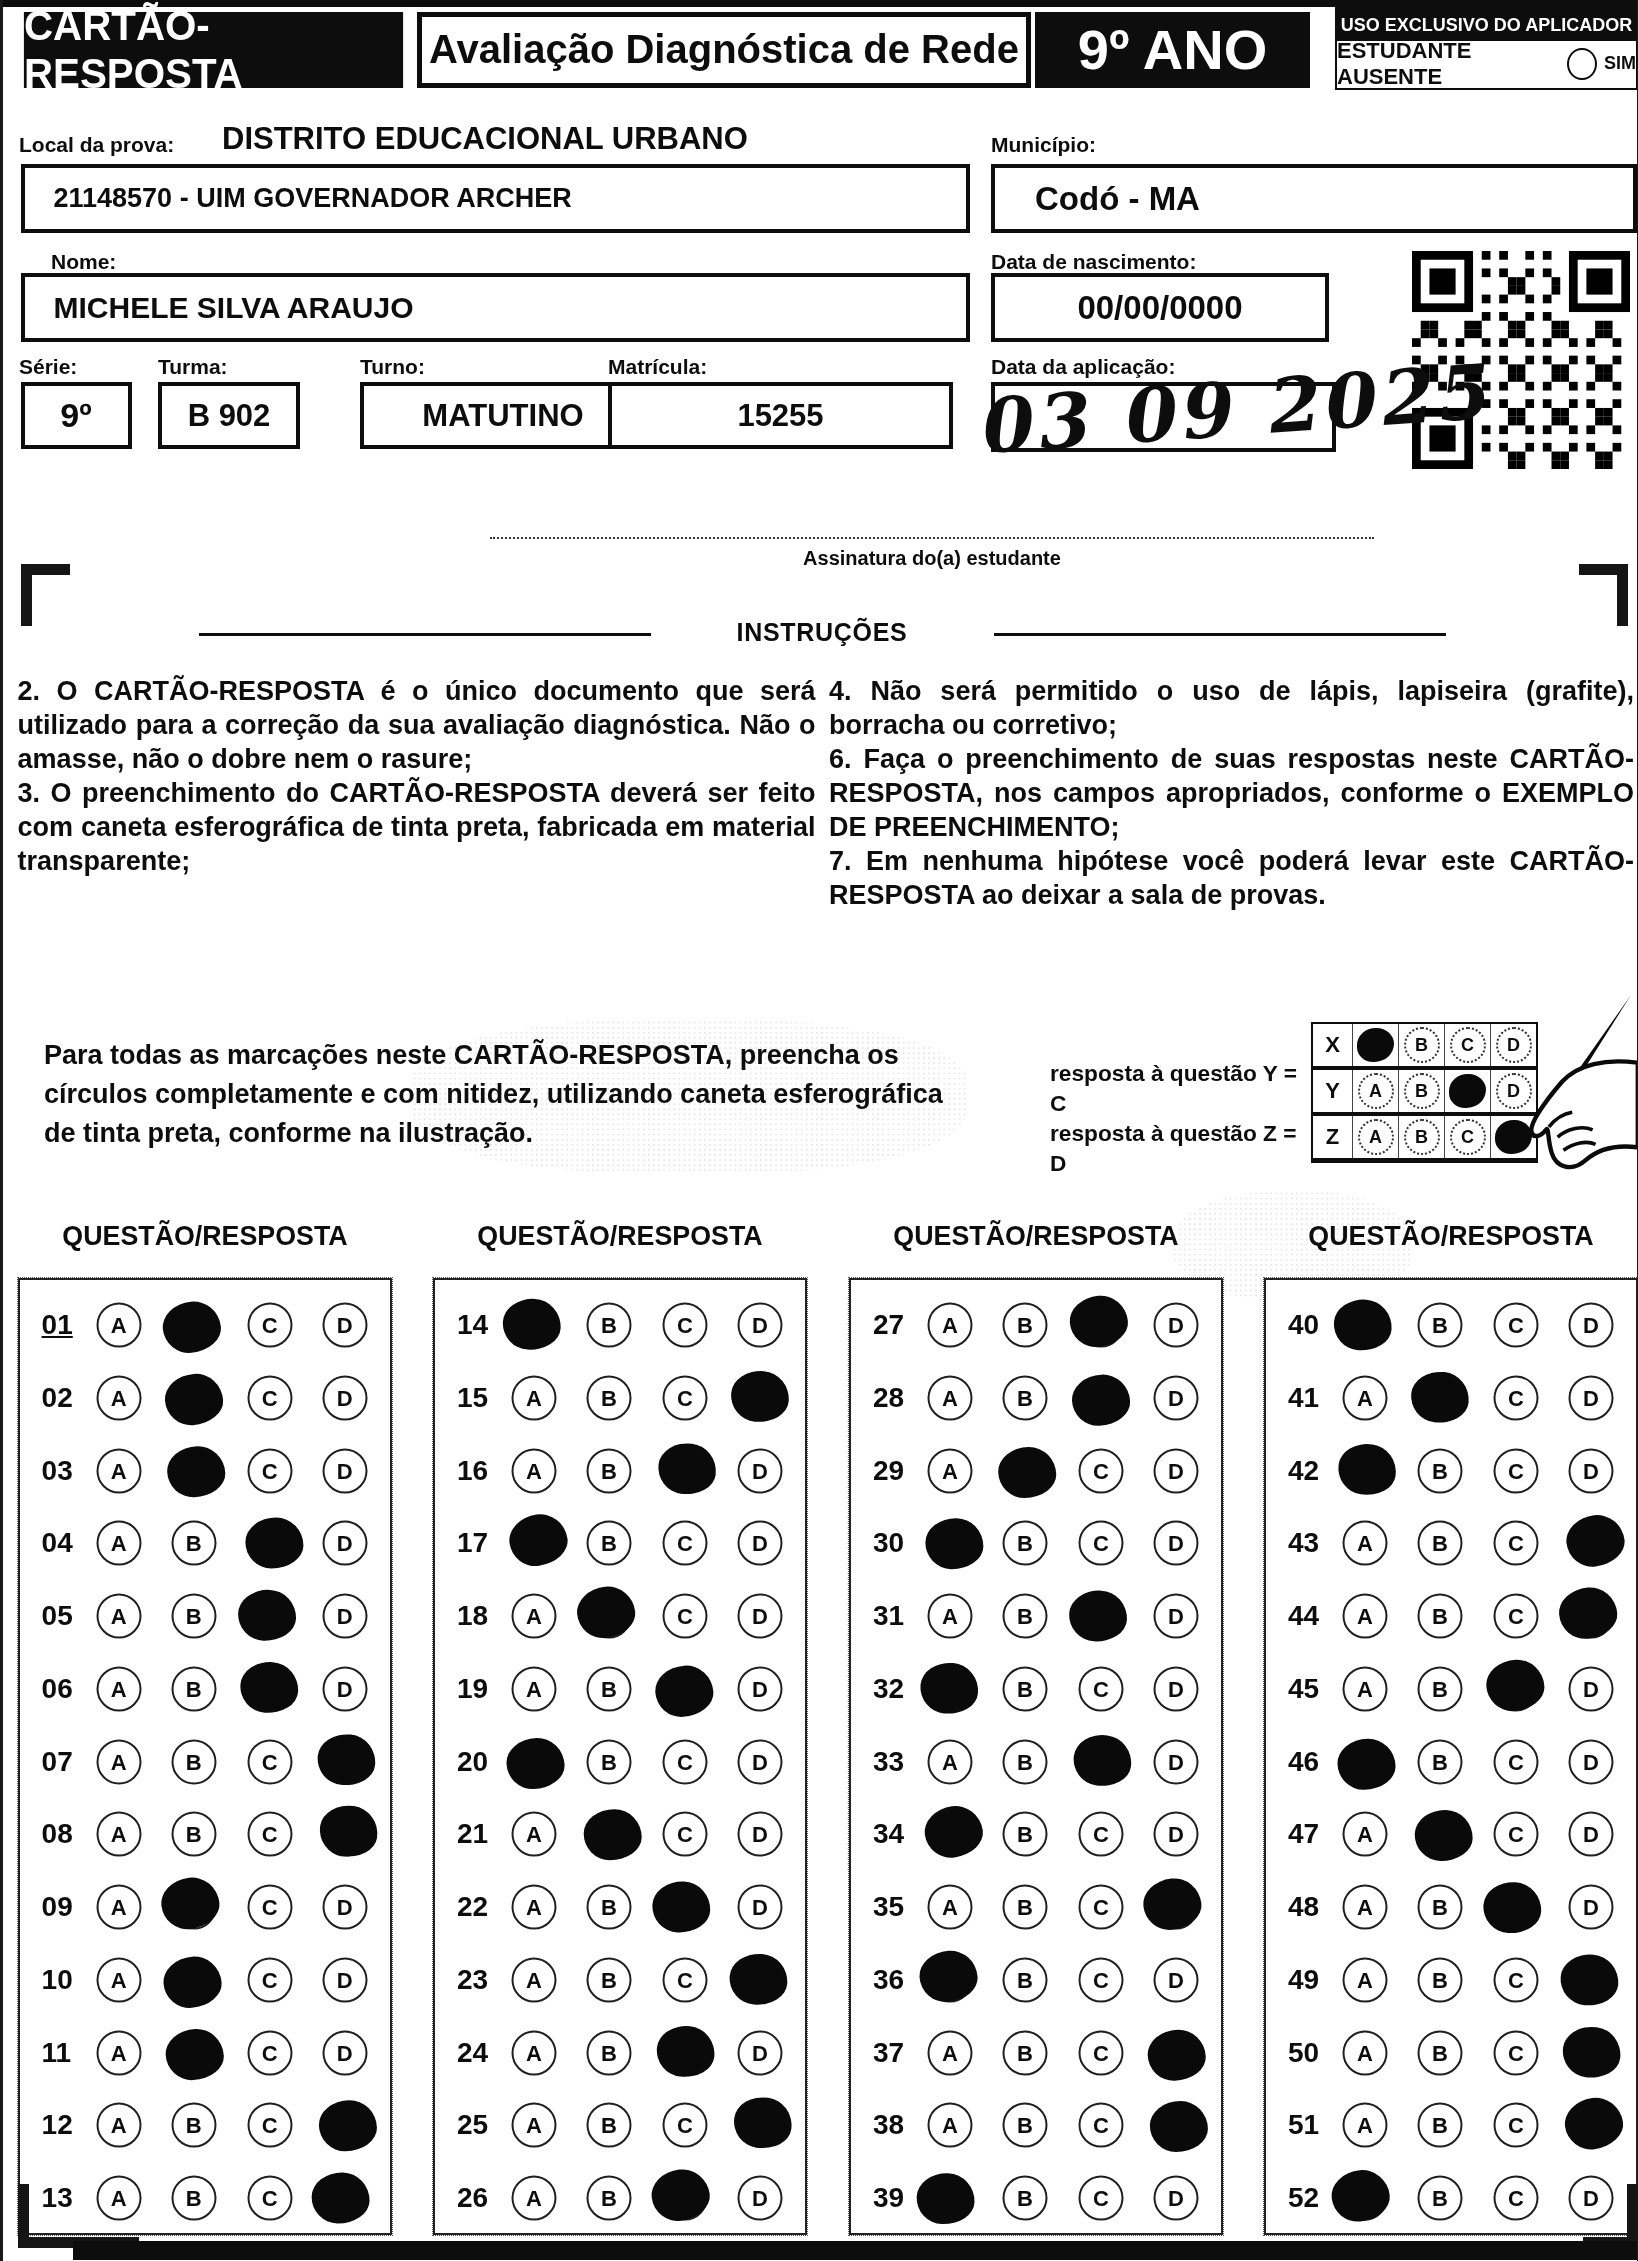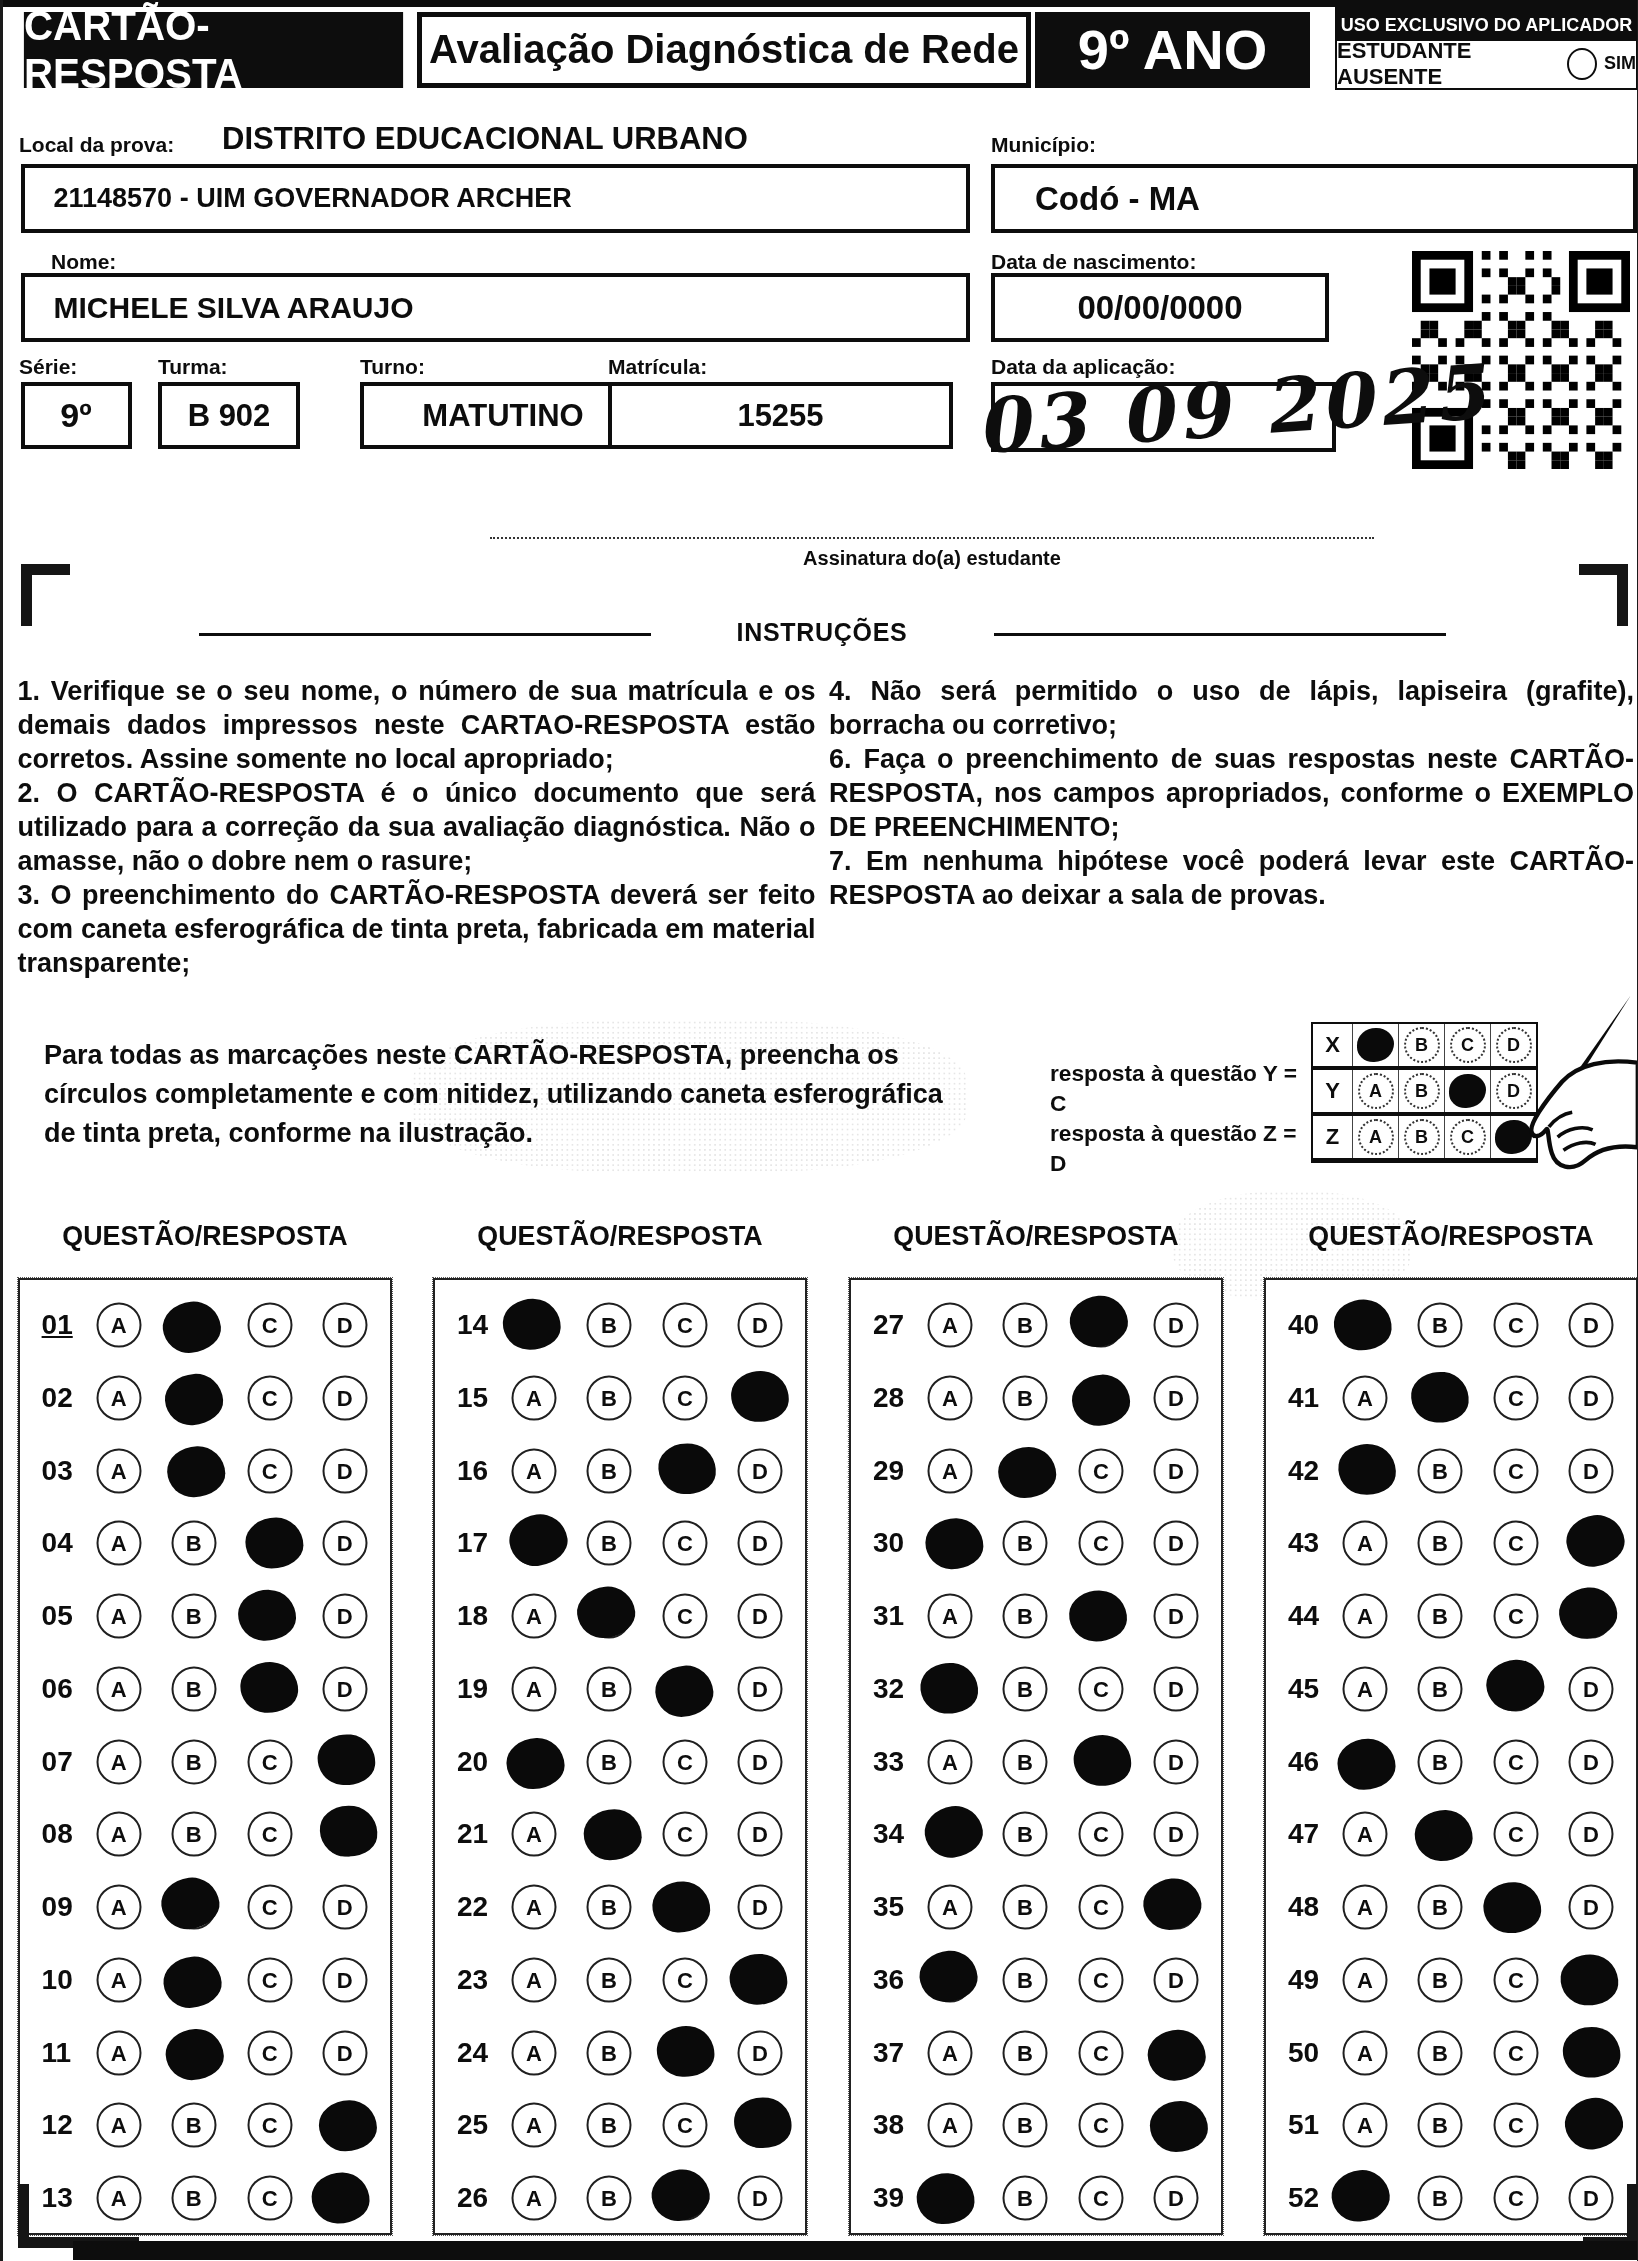--- a/index.html
+++ b/index.html
@@ -270,21 +270,20 @@
   <div class="abs" style="left:487px;top:547px;width:884px;text-align:center;font-size:20px;font-weight:700;">Assinatura do(a) estudante</div>
 
   <div class="abs cm-tl" style="left:17.5px;top:564px;"></div>
   <div class="abs cm-tr" style="left:1576px;top:564px;"></div>
 
   <div class="abs instr-line" style="left:196px;top:633px;width:452px;"></div>
   <div class="abs instr-title" style="left:658px;top:618px;width:322px;text-align:center;">INSTRUÇÕES</div>
   <div class="abs instr-line" style="left:991px;top:633px;width:452px;"></div>
 
   <div class="abs instr-col" id="instr-left" style="left:14.6px;top:674px;width:798px;">
-      <p>1. Verifique se o seu nome, o número de sua matrícula e os demais dados impressos neste CARTAO-RESPOSTA estão corretos. Assine somente no local apropriado;</p>
       <p>2. O CARTÃO-RESPOSTA é o único documento que será utilizado para a correção da sua avaliação diagnóstica. Não o amasse, não o dobre nem o rasure;</p>
       <p>3. O preenchimento do CARTÃO-RESPOSTA deverá ser feito com caneta esferográfica de tinta preta, fabricada em material transparente;</p>
     </div>
   <div class="abs instr-col" id="instr-right" style="left:826px;top:674px;width:805px;">
       <p>4. Não será permitido o uso de lápis, lapiseira (grafite), borracha ou corretivo;</p>
       <p>6. Faça o preenchimento de suas respostas neste CARTÃO-RESPOSTA, nos campos apropriados, conforme o EXEMPLO DE PREENCHIMENTO;</p>
       <p>7. Em nenhuma hipótese você poderá levar este CARTÃO-RESPOSTA ao deixar a sala de provas.</p>
     </div>
 
   <div class="abs noise" style="left:409px;top:1020px;width:555px;height:153px;border-radius:40%;"></div>

